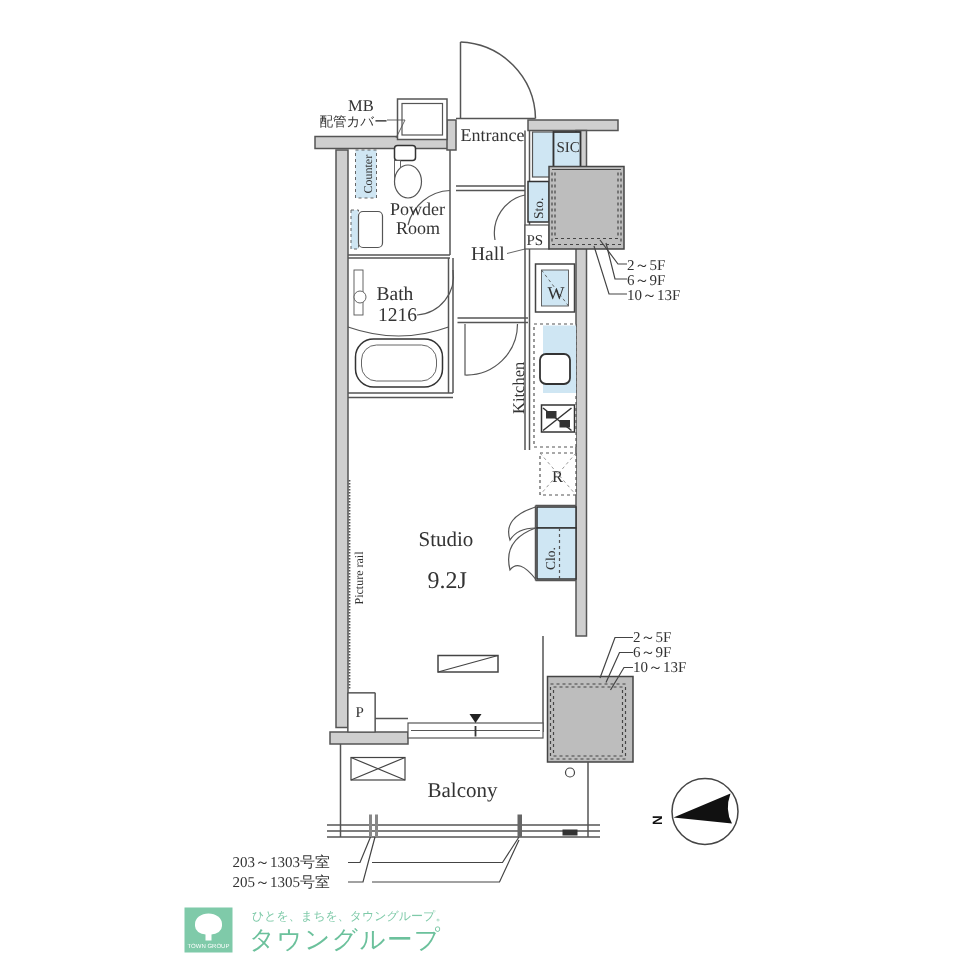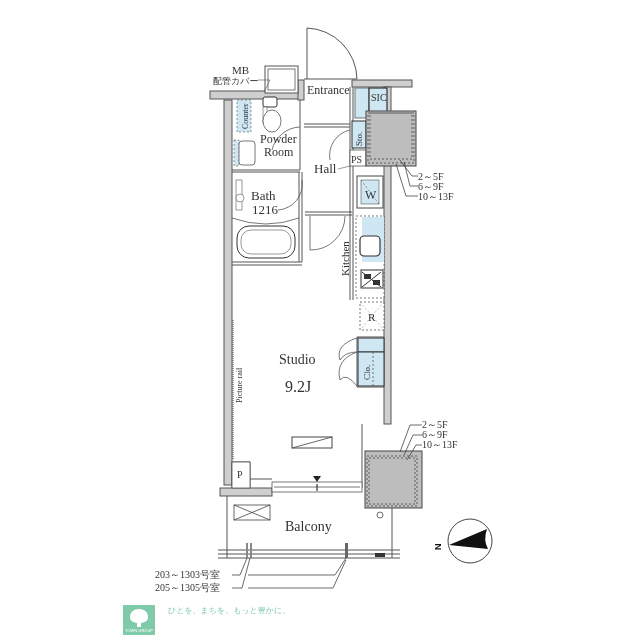--- a/index.html
+++ b/index.html
@@ -242,14 +242,15 @@
   </g>
   <text font-family="Liberation Sans, sans-serif" font-weight="bold" font-size="9" x="0" y="0" transform="translate(441,550) rotate(-90)" fill="#111">N</text>
 </svg>
 
 <div class="logo">
   <div class="logo-box">
     <div class="logo-tree"></div>
     <div class="logo-trunk"></div>
     <div class="logo-sub">TOWN GROUP</div>
   </div>
-  <div class="logo-slogan">ひとを、まちを、もっと豊かに。</div>
+  <div class="logo-slogan">ひとを、まちを、タウングループ。</div>
+  <div class="logo-name">タウングループ</div>
 </div>
 
 </body></html>

